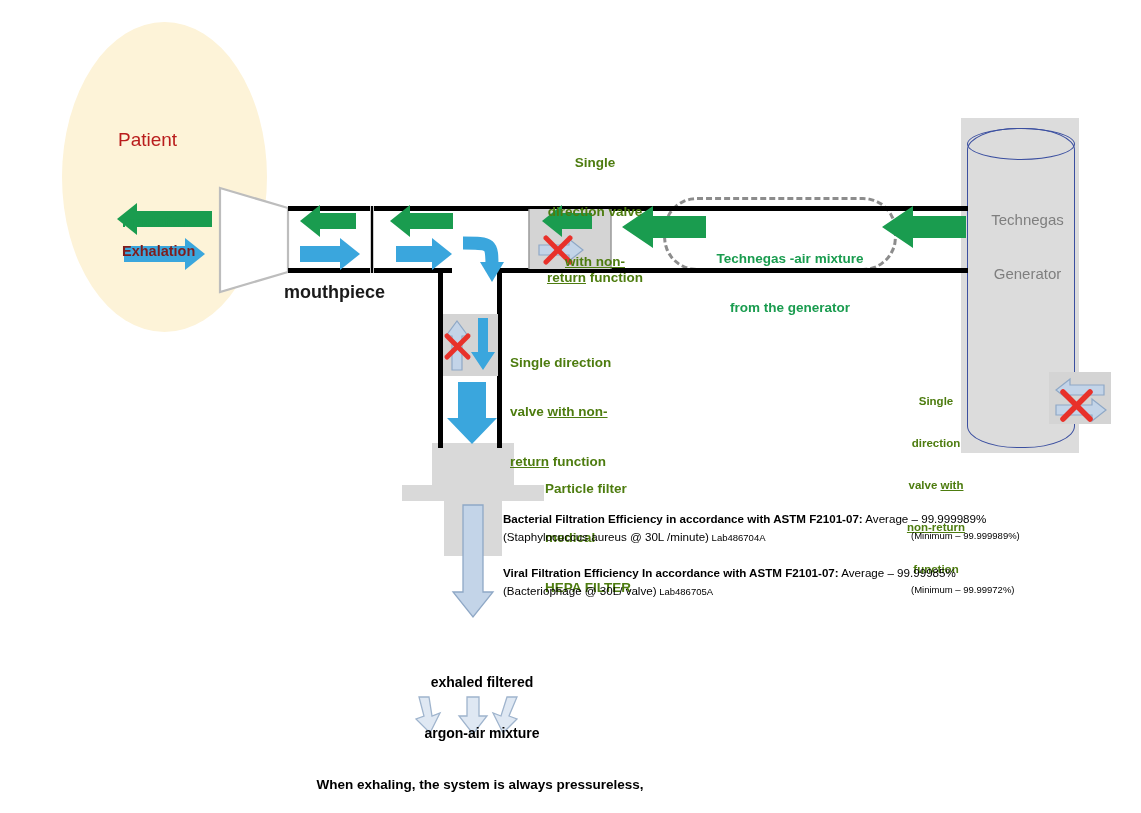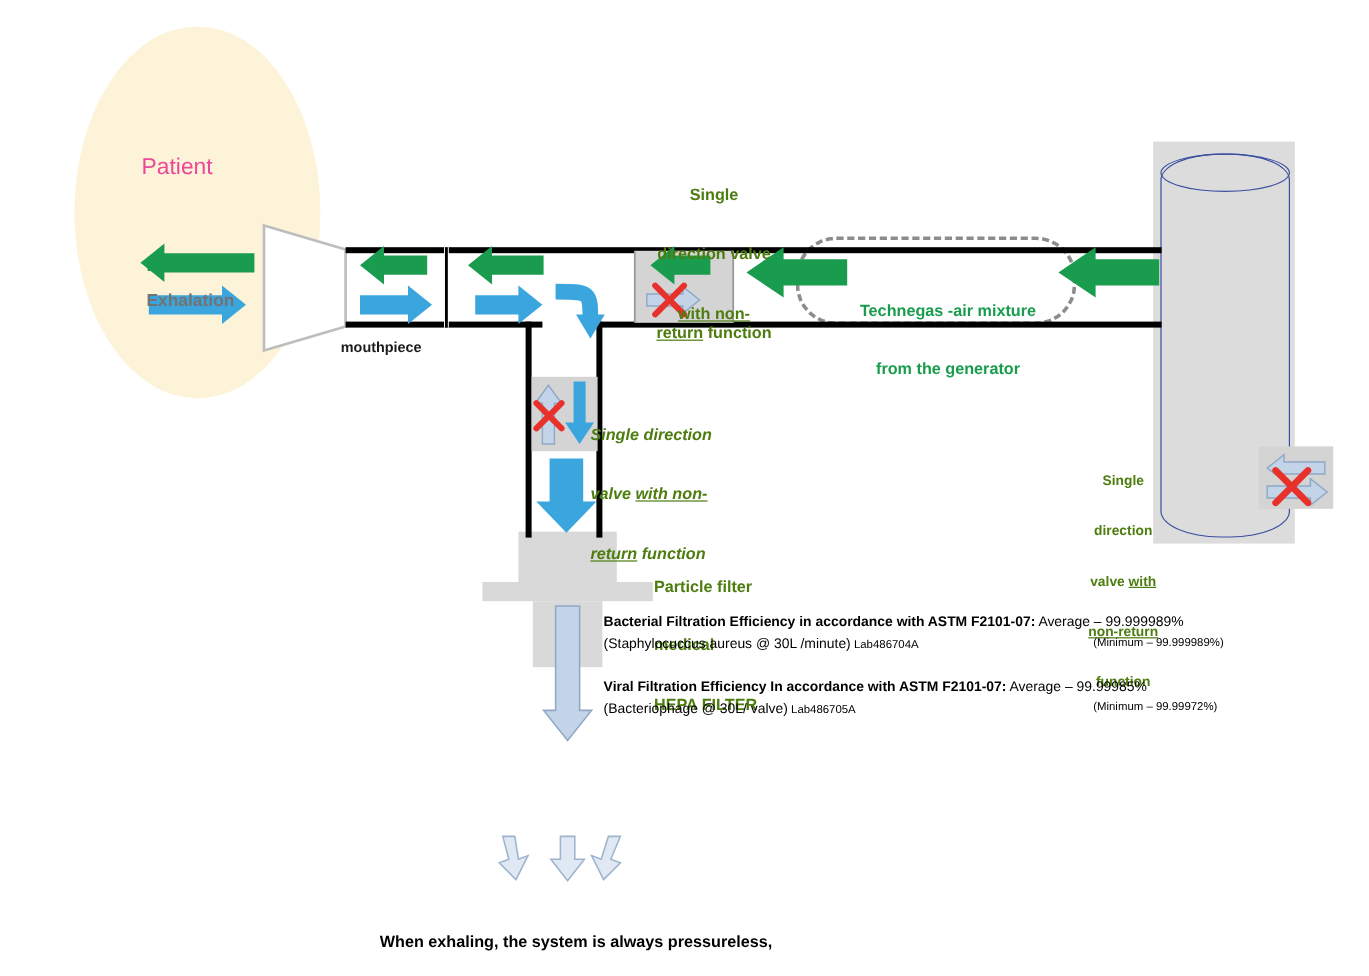--- a/index.html
+++ b/index.html
@@ -22,41 +22,41 @@
   .lbl { white-space: pre; line-height: 1.22; }
 
   
   #patient-ellipse {
     left: 62px; top: 22px; width: 205px; height: 310px;
     background: #fdf3d8;
     border-radius: 50%;
   }
   #patient-label {
     left: 118px; top: 128px;
-    font-size: 19px; color: #ec4899;
+    font-size: 19px; color: #b91c1c;
   }
   #mouthpiece-label {
     left: 284px; top: 282px;
-    font-size: 12px; font-weight: bold; color: #1a1a1a;
+    font-size: 18px; font-weight: bold; color: #1a1a1a;
   }
 
   
   #legend-inhalation {
     left: 122px; top: 214px;
     font-size: 14.5px; font-weight: bold; color: #1a9c4f;
   }
   #legend-exhalation {
     left: 122px; top: 243px;
-    font-size: 14.5px; font-weight: bold; color: #737373;
+    font-size: 14.5px; font-weight: bold; color: #7f1d1d;
   }
 
   
   .bold-cap { font-weight: bold; font-size: 13.5px; color: #4d7c0f; }
   #valve-top-label { left: 515px; top: 122px; width: 160px; text-align: center; }
-  #valve-mid-label { left: 492px; top: 322px; width: 145px; font-style: italic; }
+  #valve-mid-label { left: 510px; top: 322px; width: 145px; }
   #valve-right-label { left: 900px; top: 366px; width: 72px; text-align: center; font-size: 11.5px; }
   #hepa-label { left: 545px; top: 448px; }
   #technegas-flow-label {
     left: 700px; top: 218px; width: 180px; text-align: center;
     font-size: 13.5px; font-weight: bold; color: #1a9c4f;
   }
   #generator-label {
     left: 975px; top: 174px; width: 105px; text-align: center;
     font-size: 15px; color: #7f7f7f;
   }
@@ -117,20 +117,24 @@
 <body>
 
 <div id="canvas">
 
   <div class="abs" id="patient-ellipse"></div>
   <div class="abs lbl" id="patient-label">Patient</div>
 
   <div class="abs" id="generator-box"></div>
   <div class="abs" id="generator-cyl"></div>
   <div class="abs" id="generator-cyl-top"></div>
+  <div class="abs lbl" id="generator-label">
+    <div>Technegas</div>
+    <div>Generator</div>
+  </div>
 
   <div class="abs" id="dashed-duct"></div>
 
   <div class="abs filter-part" id="filter-top"></div>
   <div class="abs filter-part" id="filter-flange"></div>
   <div class="abs filter-part" id="filter-stem"></div>
 
   <svg class="ov" viewBox="0 0 1141 813">
     <defs>
       <marker id="none"></marker>
@@ -287,20 +291,24 @@
   <div class="abs spec" id="spec-viral">
     <div class="spec-row">
       <b>Viral Filtration Efficiency  In accordance with ASTM F2101-07:</b><span> Average – 99.99985%</span>
     </div>
     <div class="spec-row">
       <span>(Bacteriophage @ 30L/ valve)</span><span class="small"> Lab486705A</span>
       <span class="spec-min small">(Minimum – 99.99972%)</span>
     </div>
   </div>
 
+  <div class="abs lbl" id="exhaled-label">
+    <div>exhaled filtered</div>
+    <div>argon-air mixture</div>
+  </div>
 
   <div class="abs lbl" id="bottom-note">
     <div>When exhaling, the system is always pressureless,</div>
     
     
   </div>
 
 </div>
 
 </body></html>

